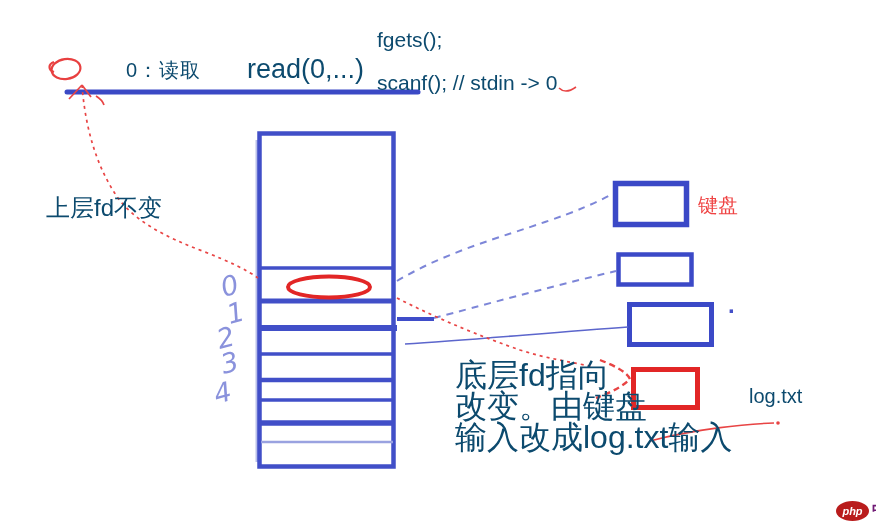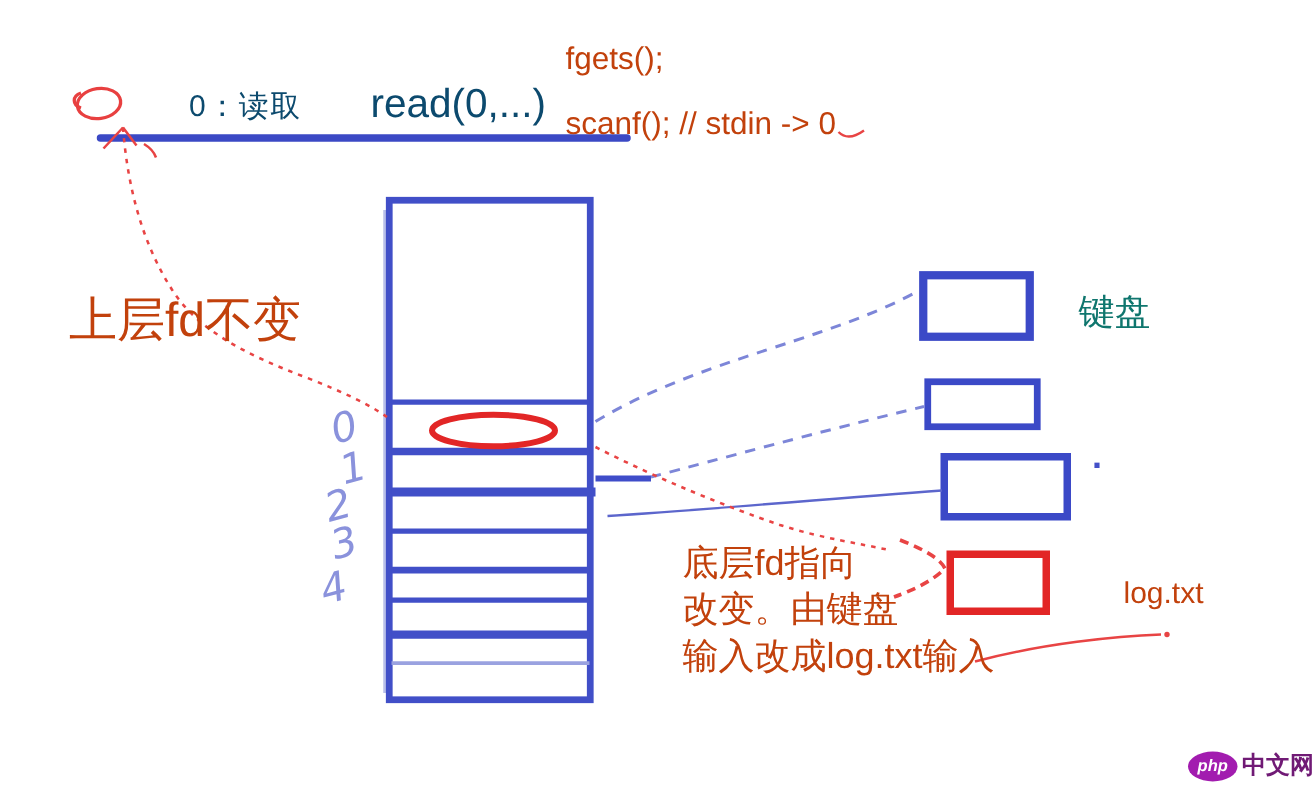--- a/index.html
+++ b/index.html
@@ -3,42 +3,42 @@
 <meta charset="utf-8">
 <style>
   html,body{margin:0;padding:0;background:#fff;}
   #stage{
     position:relative;width:876px;height:523px;background:#ffffff;
     font-family:"Liberation Sans","DejaVu Sans",sans-serif;
     overflow:hidden;
   }
   .abs{position:absolute;white-space:nowrap;}
   .blue-txt{color:#0c4a6e;}
-  .red-txt{color:#c2410c;}
+  .red-txt{color:#0c4a6e;}
   #svg-layer{position:absolute;left:0;top:0;width:876px;height:523px;}
   .fd-digit{
     position:absolute;color:#8a92dc;font-size:27px;font-style:italic;
     transform:rotate(-15deg);line-height:1;font-family:"DejaVu Sans",sans-serif;
   }
   #top-fd-label{left:126px;top:57px;font-size:20px;letter-spacing:1px;}
   #read-call{left:247px;top:54px;font-size:27px;}
   #fgets-line{left:377px;top:28px;font-size:21px;}
   #scanf-line{left:377px;top:60px;font-size:21px;margin-top:11px;}
-  #upper-note{left:46px;top:192px;font-size:32px;}
-  #keyboard-label{left:719px;top:192px;font-size:24px;color:#0f766e;}
+  #upper-note{left:46px;top:192px;font-size:24px;}
+  #keyboard-label{left:698px;top:192px;font-size:20px;color:#ef4444;}
   #dot-label{left:728px;top:291px;font-size:24px;font-weight:bold;color:#4450c8;}
   #log-label{left:721px;top:385px;font-size:20px;margin-left:28px;}
-  #lower-note{left:455px;top:360px;font-size:24px;line-height:31px;white-space:nowrap;}
+  #lower-note{left:455px;top:360px;font-size:32px;line-height:31px;white-space:nowrap;}
   #watermark{
     left:792px;top:500px;display:flex;align-items:center;gap:3px;
   }
   #php-badge{
-    width:33px;height:20px;background:#a21caf;border-radius:50%;
+    width:33px;height:20px;background:#b91c1c;border-radius:50%;
     color:#fff;font-size:11px;font-style:italic;font-weight:bold;
-    display:flex;align-items:center;justify-content:center;
+    display:flex;align-items:center;justify-content:center;margin-left:44px;
   }
   #site-name{color:#701a75;font-size:16px;font-weight:bold;}
 </style>
 </head>
 <body>
 
 <div id="stage">
 
   <svg id="svg-layer" viewBox="0 0 876 523">
 

